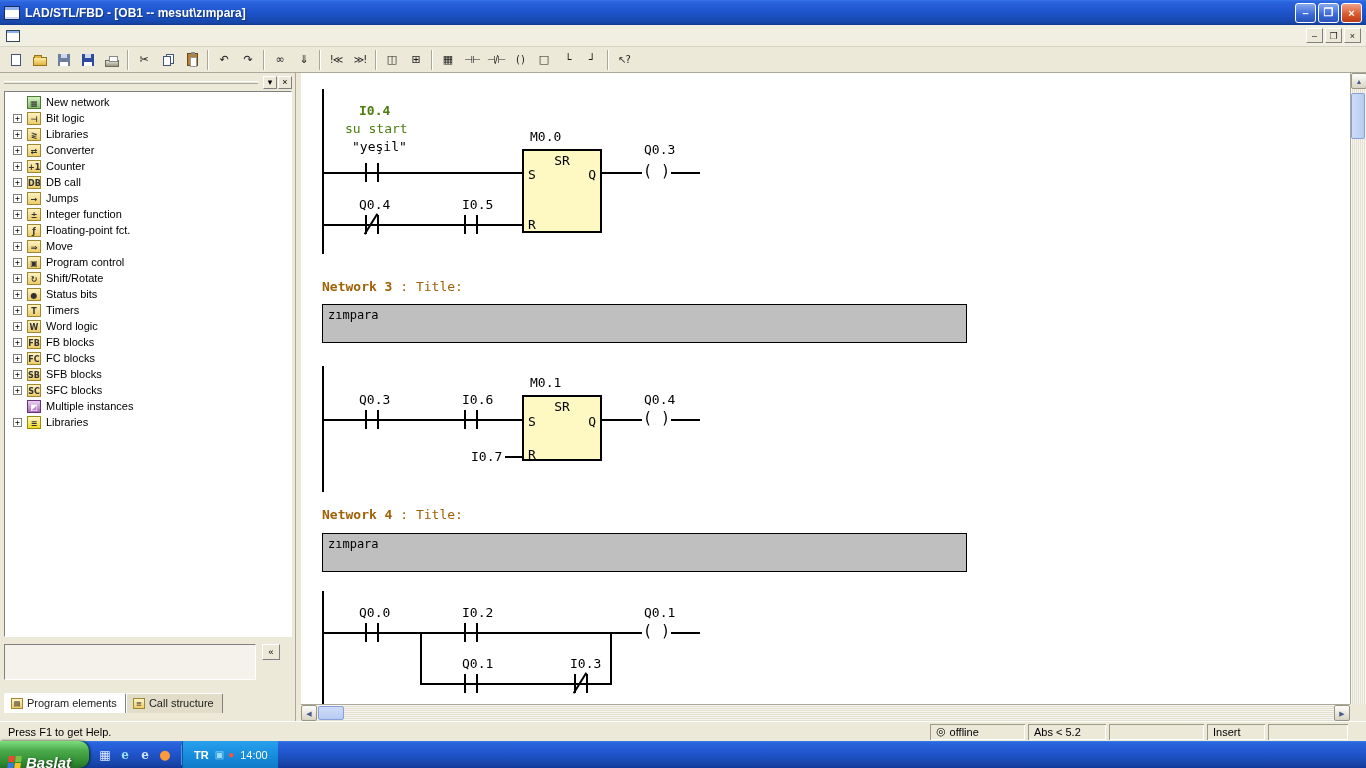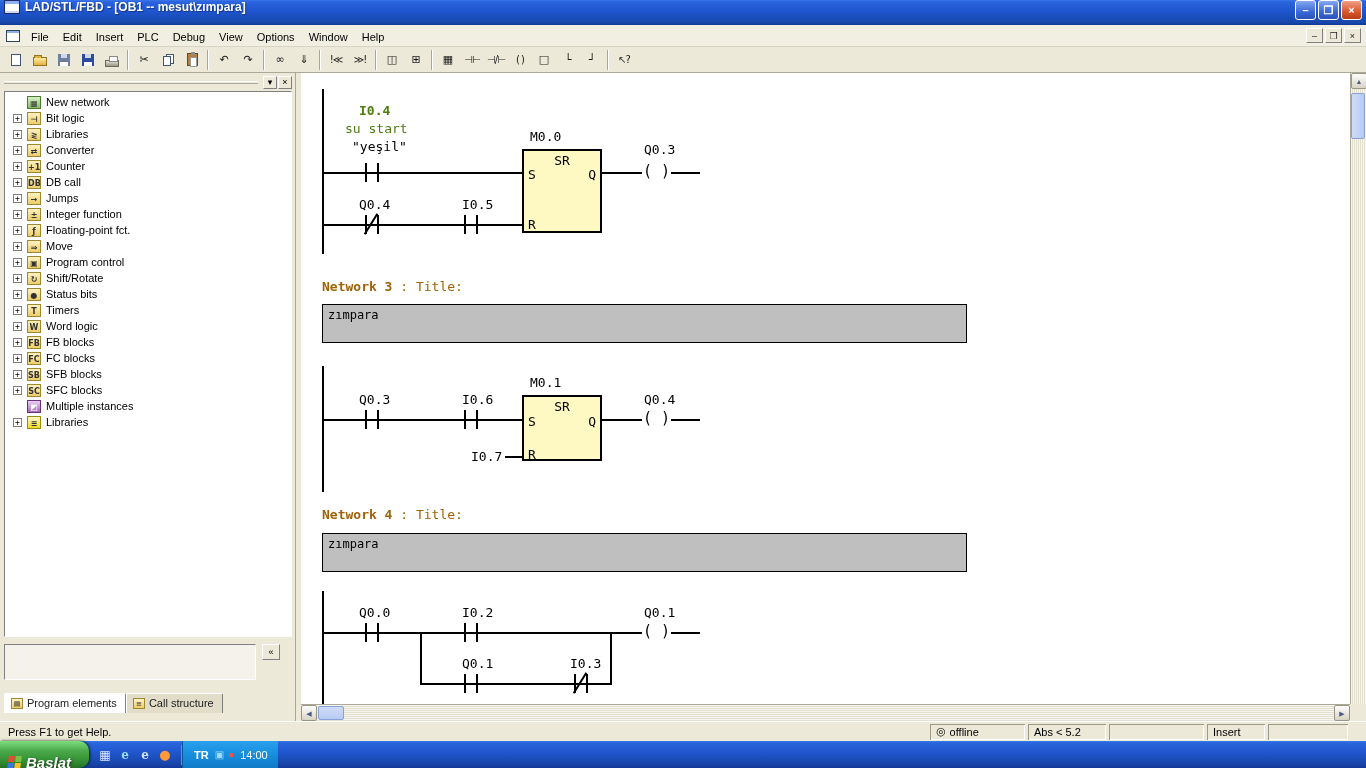--- a/index.html
+++ b/index.html
@@ -3,21 +3,21 @@
 <meta charset="utf-8">
 <style>
   * { margin:0; padding:0; box-sizing:border-box; }
   html,body { width:1366px; height:768px; overflow:hidden; background:#ece9d8;
               font-family:"Liberation Sans", sans-serif; }
   #app { position:absolute; inset:0; }
 
   
   #titlebar { position:absolute; left:0; top:0; width:1366px; height:25px;
     background:linear-gradient(180deg,#3b77e8 0%,#2a63dd 8%,#1f55cf 45%,#1747ab 90%,#123a8f 100%);
-    display:flex; align-items:flex-start; padding:0 4px; color:#fff; }
+    display:flex; align-items:center; padding:0 4px; color:#fff; }
   .app-ico { width:16px; height:14px; background:#fff; border:1px solid #1b2b66;
     box-shadow:inset 0 3px 0 #8fb0f0, inset 0 -2px 0 #cdd9f2; margin-right:5px; }
   #title-text { font-size:12px; font-weight:bold; text-shadow:1px 1px 1px #12357d; white-space:nowrap; }
   #cap-buttons { margin-left:auto; display:flex; gap:2px; }
   .cap-btn { width:21px; height:20px; border:1px solid #fff; border-radius:3px;
     background:linear-gradient(#86a8ee,#3a68d8 60%,#2b53b8); color:#fff; font-size:11px;
     display:flex; align-items:center; justify-content:center; font-weight:bold; }
   .cap-btn.close { background:linear-gradient(#f0a088,#d9572c 60%,#b93d18); }
 
   
@@ -173,21 +173,20 @@
     <span id="title-text">LAD/STL/FBD  - [OB1 -- mesut\zımpara]</span>
     <span id="cap-buttons">
       <span class="cap-btn">–</span>
       <span class="cap-btn">❐</span>
       <span class="cap-btn close">×</span>
     </span>
   </div>
 
   <div id="menubar">
     <span class="mdi-ico"></span>
-    <span id="menu-items"><span class="menu-item">File</span><span class="menu-item">Edit</span><span class="menu-item">Insert</span><span class="menu-item">PLC</span><span class="menu-item">Debug</span><span class="menu-item">View</span><span class="menu-item">Options</span><span class="menu-item">Window</span><span class="menu-item">Help</span></span>
     <span id="mdi-buttons">
       <span class="mdi-btn">–</span>
       <span class="mdi-btn">❐</span>
       <span class="mdi-btn">×</span>
     </span>
   </div>
 
   <div id="toolbar">
     <span id="toolbar-buttons" style="display:flex;align-items:center">
         <span class="tb-btn ti-new-icon">

